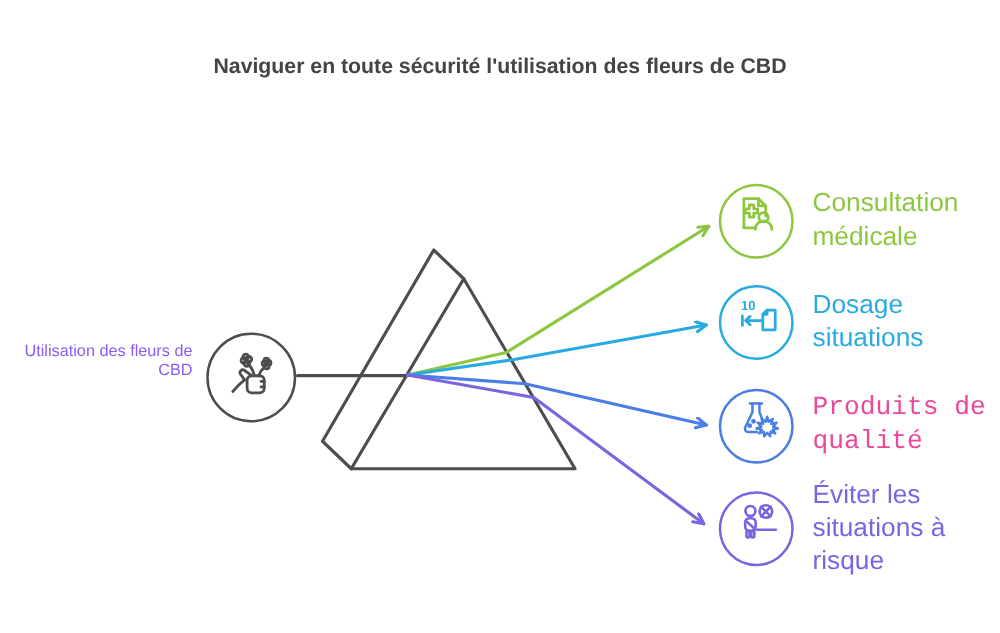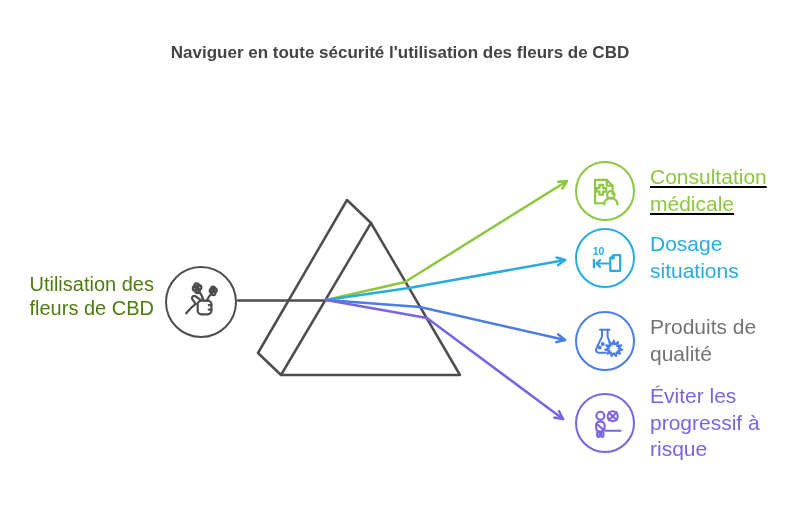--- a/index.html
+++ b/index.html
@@ -3,32 +3,32 @@
 <meta charset="utf-8">
 <style>
   html,body{margin:0;padding:0;background:#fff;}
   .stage{position:relative;width:800px;height:506px;background:#ffffff;
          font-family:"Liberation Sans",sans-serif;overflow:hidden;}
   .title{position:absolute;top:42px;left:50%;transform:translateX(-50%);
          width:590px;text-align:center;font-size:17px;font-weight:700;
          line-height:1.28;color:#444444;}
   .overlay{position:absolute;left:0;top:0;}
   .source-label{position:absolute;left:14px;top:273px;width:140px;text-align:right;
-                font-size:20px;line-height:1.18;color:#4d7c0f;}
+                font-size:13px;line-height:1.18;color:#8b5cf6;}
   .source-circle{position:absolute;left:165px;top:266px;width:72px;height:72px;
                  box-sizing:border-box;border:2.5px solid #4D4D4D;border-radius:50%;
                  display:flex;align-items:center;justify-content:center;background:#fff;}
   .outcome{position:absolute;left:575px;height:60px;display:flex;align-items:center;gap:15px;}
   .outcome .circle{width:60px;height:60px;box-sizing:border-box;border-radius:50%;
-                   border:2.5px solid;display:flex;align-items:center;justify-content:center;
+                   border:2.5px solid;display:flex;justify-content:center;
                    background:#fff;flex:0 0 auto;}
   .outcome .label{width:150px;font-size:21px;line-height:1.28;}
   .o-green .circle{border-color:#8DC63F;} .o-green .label{color:#8DC63F;}
   .o-cyan  .circle{border-color:#29ABE2;} .o-cyan  .label{color:#29ABE2;}
-  .o-blue  .circle{border-color:#4A7DE5;} .o-blue  .label{color:#737373;}
+  .o-blue  .circle{border-color:#4A7DE5;} .o-blue  .label{color:#ec4899;font-family:Liberation Mono, monospace;}
   .o-purple .circle{border-color:#7C64E1;} .o-purple .label{color:#7C64E1;}
   .icon-svg{display:block;}
 </style>
 </head>
 <body>
 
 <div class="stage">
 
   <div class="title">Naviguer en toute sécurité l'utilisation des fleurs de CBD</div>
 
@@ -78,21 +78,21 @@
         <circle cx="18.3" cy="8.1" r="1.9"></circle>
         <path d="M27 20.8 C28 17.9 29.4 16.2 31.3 14.6"></path>
         <circle cx="31" cy="12.5" r="1.6"></circle>
         <circle cx="33.7" cy="12.1" r="1.6"></circle>
         <circle cx="32.5" cy="14.6" r="1.6"></circle>
         <circle cx="32.2" cy="10.5" r="1.6"></circle>
       </g>
     </svg>
   </div>
 
-  <div class="outcome o-green" style="top:161px;text-decoration:underline;">
+  <div class="outcome o-green" style="top:147px;">
     <div class="circle">
       <svg class="icon-svg" width="42" height="42" viewBox="0 0 36 36">
         <g fill="none" stroke-width="1.9" stroke-linecap="round" stroke-linejoin="round" stroke="#8DC63F">
           <path d="M9.5 28.5 V8.5 h10 l5 5 v7"></path>
           <path d="M19.5 8.5 v5 h5"></path>
           <path d="M9.5 28.5 h7"></path>
           <path d="M13.3 12.8 h3 v2.7 h2.7 v3 h-2.7 v2.7 h-3 v-2.7 h-2.7 v-3 h2.7 z"></path>
           <circle cx="23" cy="21.3" r="3.2"></circle>
           <path d="M17.3 29.5 a5.7 5.7 0 0 1 11.4 0"></path>
         </g>
@@ -142,16 +142,16 @@
           <path d="M10.9 18.6 L17.1 24.2"></path>
           <rect x="11.3" y="25.4" width="2.1" height="4.5" rx="1"></rect>
           <rect x="14.6" y="25.4" width="2.1" height="4.5" rx="1"></rect>
           <circle cx="24.6" cy="12.2" r="4.3"></circle>
           <path d="M21.3 8.9 L27.9 15.5"></path>
           <path d="M27.9 8.9 L21.3 15.5"></path>
           <path d="M18.6 24.7 H31.4"></path>
         </g>
       </svg>
     </div>
-    <div class="label">Éviter les progressif à risque</div>
+    <div class="label">Éviter les situations à risque</div>
   </div>
 
 </div>
 
 </body></html>

